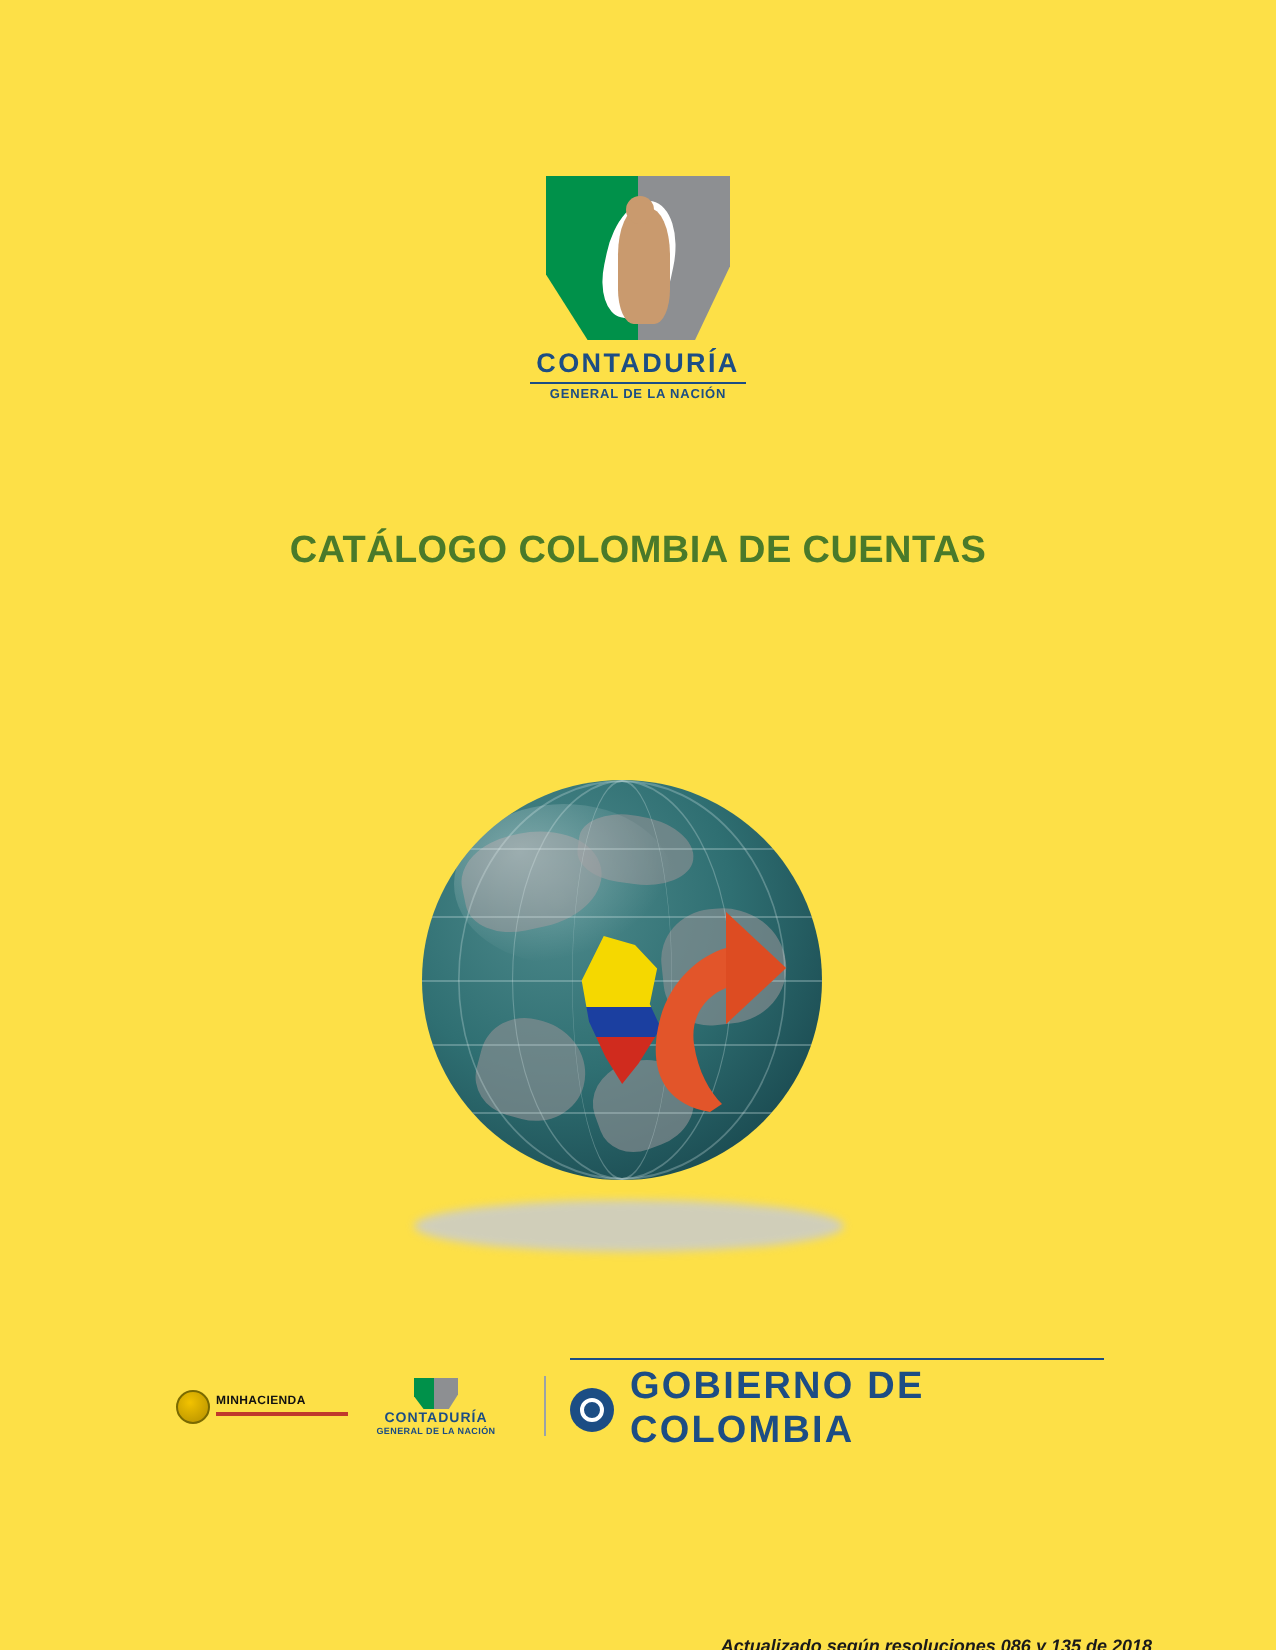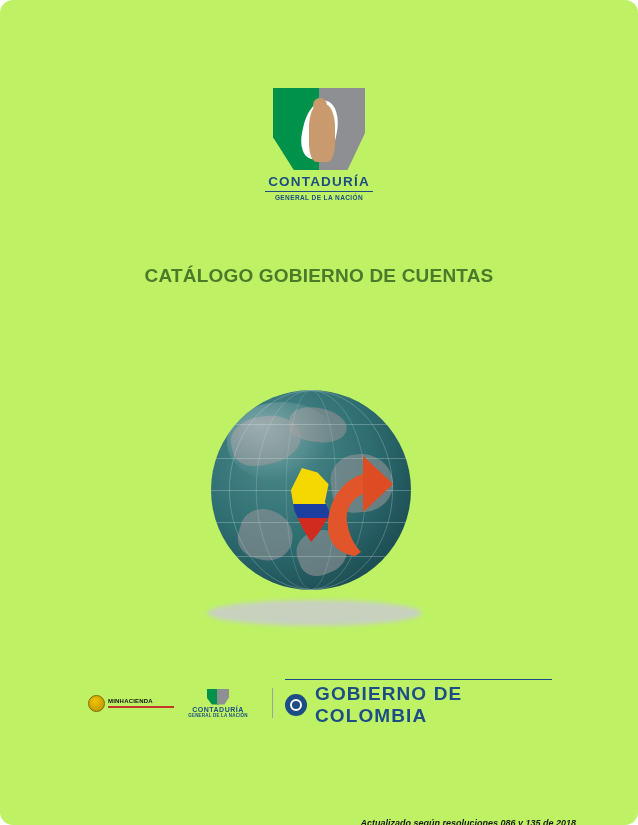--- a/index.html
+++ b/index.html
@@ -11,22 +11,21 @@
     height: 825px;
     background: #ffffff;
     font-family: "Liberation Sans", sans-serif;
     position: relative;
     overflow: hidden;
   }
   .page {
     position: relative;
     width: 638px;
     height: 825px;
-    background: #bef264;
-    border-radius: 13px;
+    background: #fde047;
   }
 
   
   .cgn-logo {
     position: absolute;
     left: 50%;
     top: 88px;
     transform: translateX(-50%);
     width: 120px;
     text-align: center;
@@ -347,21 +346,21 @@
       <div class="green-block"></div>
       <div class="grey-block"></div>
       <div class="white-swoosh"></div>
       <div class="tan-figure"></div>
     </div>
     <div class="cgn-name">CONTADURÍA</div>
     <div class="cgn-rule"></div>
     <div class="cgn-sub">GENERAL DE LA NACIÓN</div>
   </div>
 
-  <h1 class="title-main">CATÁLOGO GOBIERNO DE CUENTAS</h1>
+  <h1 class="title-main">CATÁLOGO COLOMBIA DE CUENTAS</h1>
 
   <div class="globe-wrap">
     <div class="globe-shadow"></div>
     <div class="globe">
       <div class="land l1"></div>
       <div class="land l2"></div>
       <div class="land l3"></div>
       <div class="land l4"></div>
       <div class="land l5"></div>
       <div class="meridian m1"></div>

